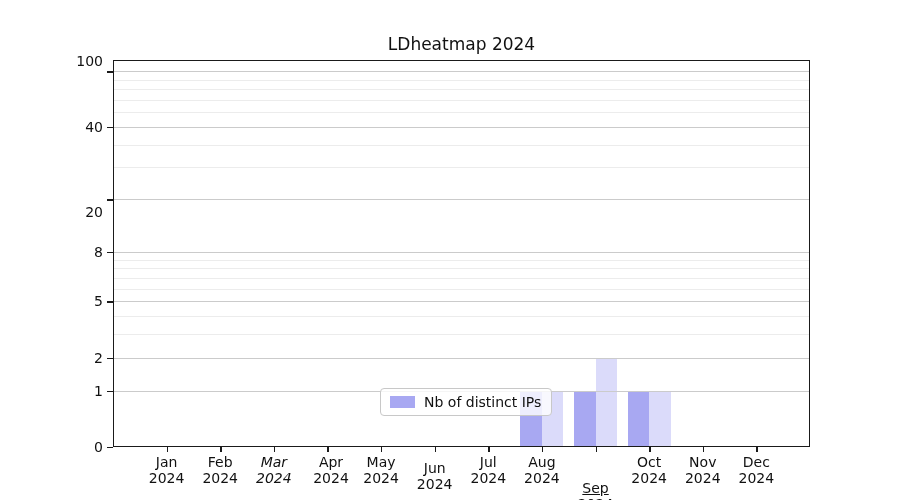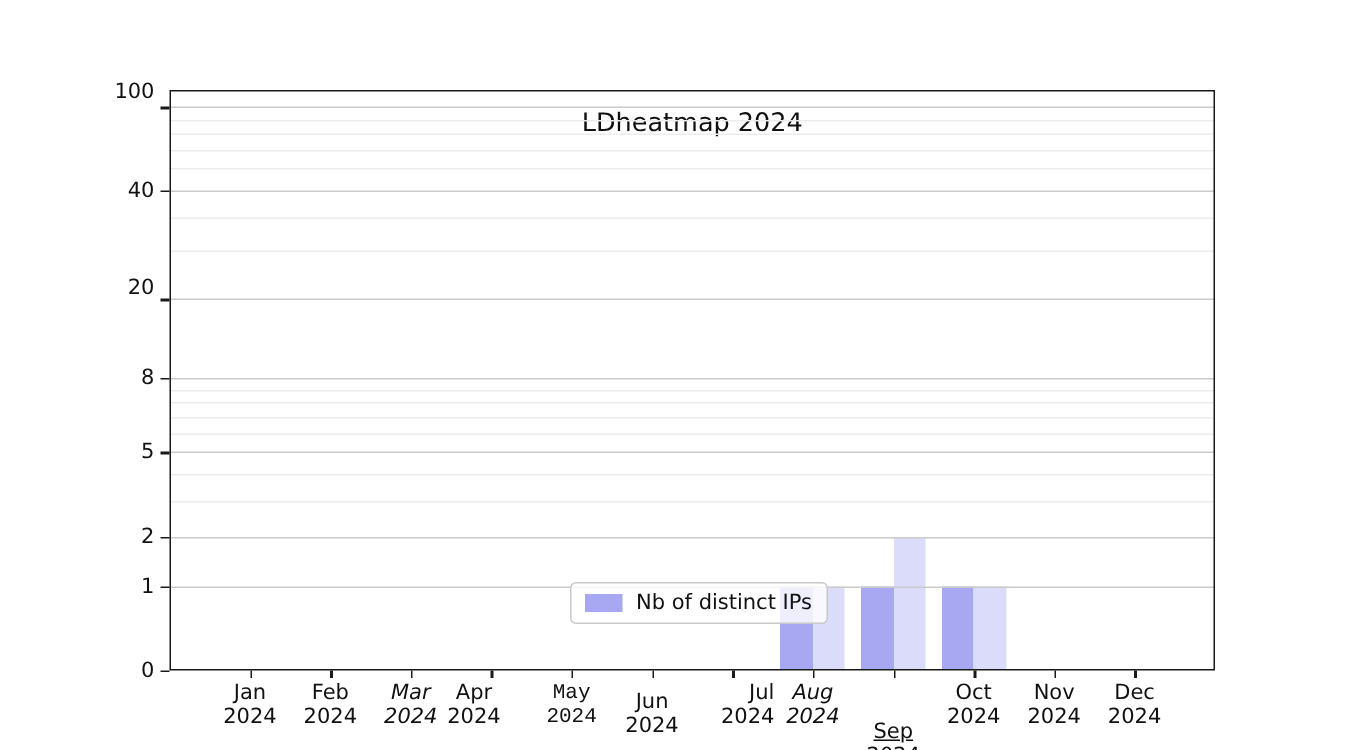--- a/index.html
+++ b/index.html
@@ -12,21 +12,20 @@
     overflow: hidden;
   }
   .chart-title {
     position: absolute;
     left: 113px;
     top: 34px;
     width: 697px;
     text-align: center;
     font-size: 17px;
     color: #111111;
-    margin-top: 38px;
   }
   .plot-box {
     position: absolute;
     left: 113px;
     top: 60px;
     width: 697px;
     height: 387px;
     border: 1.4px solid #1a1a1a;
     box-sizing: border-box;
     background: transparent;
@@ -109,43 +108,43 @@
     <div class="ytick-mark" style="left: 107px; top: 357.56px;"></div>
     <div class="ytick-label" style="left: 45px; top: 349.56px;">2</div>
     <div class="gridline" style="left: 113px; width: 697px; top: 301.129px; background: rgb(203, 203, 203);"></div>
     <div class="ytick-mark" style="left: 107px; top: 301.129px;"></div>
     <div class="ytick-label" style="left: 45px; top: 293.129px;">5</div>
     <div class="gridline" style="left: 113px; width: 697px; top: 251.782px; background: rgb(203, 203, 203);"></div>
     <div class="ytick-mark" style="left: 107px; top: 251.782px;"></div>
     <div class="ytick-label" style="left: 45px; top: 243.782px;">8</div>
     <div class="gridline" style="left: 113px; width: 697px; top: 199.139px; background: rgb(203, 203, 203);"></div>
     <div class="ytick-mark" style="left: 107px; top: 199.139px;"></div>
-    <div class="ytick-label" style="left: 45px; top: 184px;">20</div>
+    <div class="ytick-label" style="left: 45px; top: 204px;">20</div>
     <div class="gridline" style="left: 113px; width: 697px; top: 126.902px; background: rgb(203, 203, 203);"></div>
     <div class="ytick-mark" style="left: 107px; top: 126.902px;"></div>
     <div class="ytick-label" style="left: 45px; top: 118.902px;">40</div>
     <div class="gridline" style="left: 113px; width: 697px; top: 71.2731px; background: rgb(203, 203, 203);"></div>
     <div class="ytick-mark" style="left: 107px; top: 71.2731px;"></div>
     <div class="ytick-label" style="left: 45px; top: 53px;">100</div>
     <div class="xtick-mark" style="left: 166.615px; top: 447px;"></div>
     <div class="xtick-label" style="left: 138.615px; top: 454px;">Jan<br>2024</div>
     <div class="xtick-mark" style="left: 220.231px; top: 447px;"></div>
     <div class="xtick-label" style="left: 192.231px; top: 454px;">Feb<br>2024</div>
     <div class="xtick-mark" style="left: 273.846px; top: 447px;"></div>
     <div class="xtick-label" style="left: 245.846px; top: 454px; font-style: italic;">Mar<br>2024</div>
     <div class="xtick-mark" style="left: 327.462px; top: 447px;"></div>
-    <div class="xtick-label" style="left: 288px; top: 454px;">Apr<br>2024</div>
+    <div class="xtick-label" style="left: 303px; top: 454px;">Apr<br>2024</div>
     <div class="xtick-mark" style="left: 381.077px; top: 447px;"></div>
-    <div class="xtick-label" style="left: 353.077px; top: 454px; font-family: Liberation Mono, monospace;">May<br>2024</div>
+    <div class="xtick-label" style="left: 353.077px; top: 454px;">May<br>2024</div>
     <div class="xtick-mark" style="left: 434.692px; top: 447px;"></div>
     <div class="xtick-label" style="left: 406.692px; top: 460px;">Jun<br>2024</div>
     <div class="xtick-mark" style="left: 488.308px; top: 447px;"></div>
-    <div class="xtick-label" style="left: 460.308px; top: 454px; text-align: right;">Jul<br>2024</div>
+    <div class="xtick-label" style="left: 460.308px; top: 454px;">Jul<br>2024</div>
     <div class="xtick-mark" style="left: 541.923px; top: 447px;"></div>
-    <div class="xtick-label" style="left: 513.923px; top: 454px; font-style: italic;">Aug<br>2024</div>
+    <div class="xtick-label" style="left: 513.923px; top: 454px;">Aug<br>2024</div>
     <div class="xtick-mark" style="left: 595.538px; top: 447px;"></div>
     <div class="xtick-label" style="left: 567.538px; top: 480px; text-decoration: underline;">Sep<br>2024</div>
     <div class="xtick-mark" style="left: 649.154px; top: 447px;"></div>
     <div class="xtick-label" style="left: 621.154px; top: 454px;">Oct<br>2024</div>
     <div class="xtick-mark" style="left: 702.769px; top: 447px;"></div>
     <div class="xtick-label" style="left: 674.769px; top: 454px;">Nov<br>2024</div>
     <div class="xtick-mark" style="left: 756.385px; top: 447px;"></div>
     <div class="xtick-label" style="left: 728.385px; top: 454px;">Dec<br>2024</div>
   </div>
 

